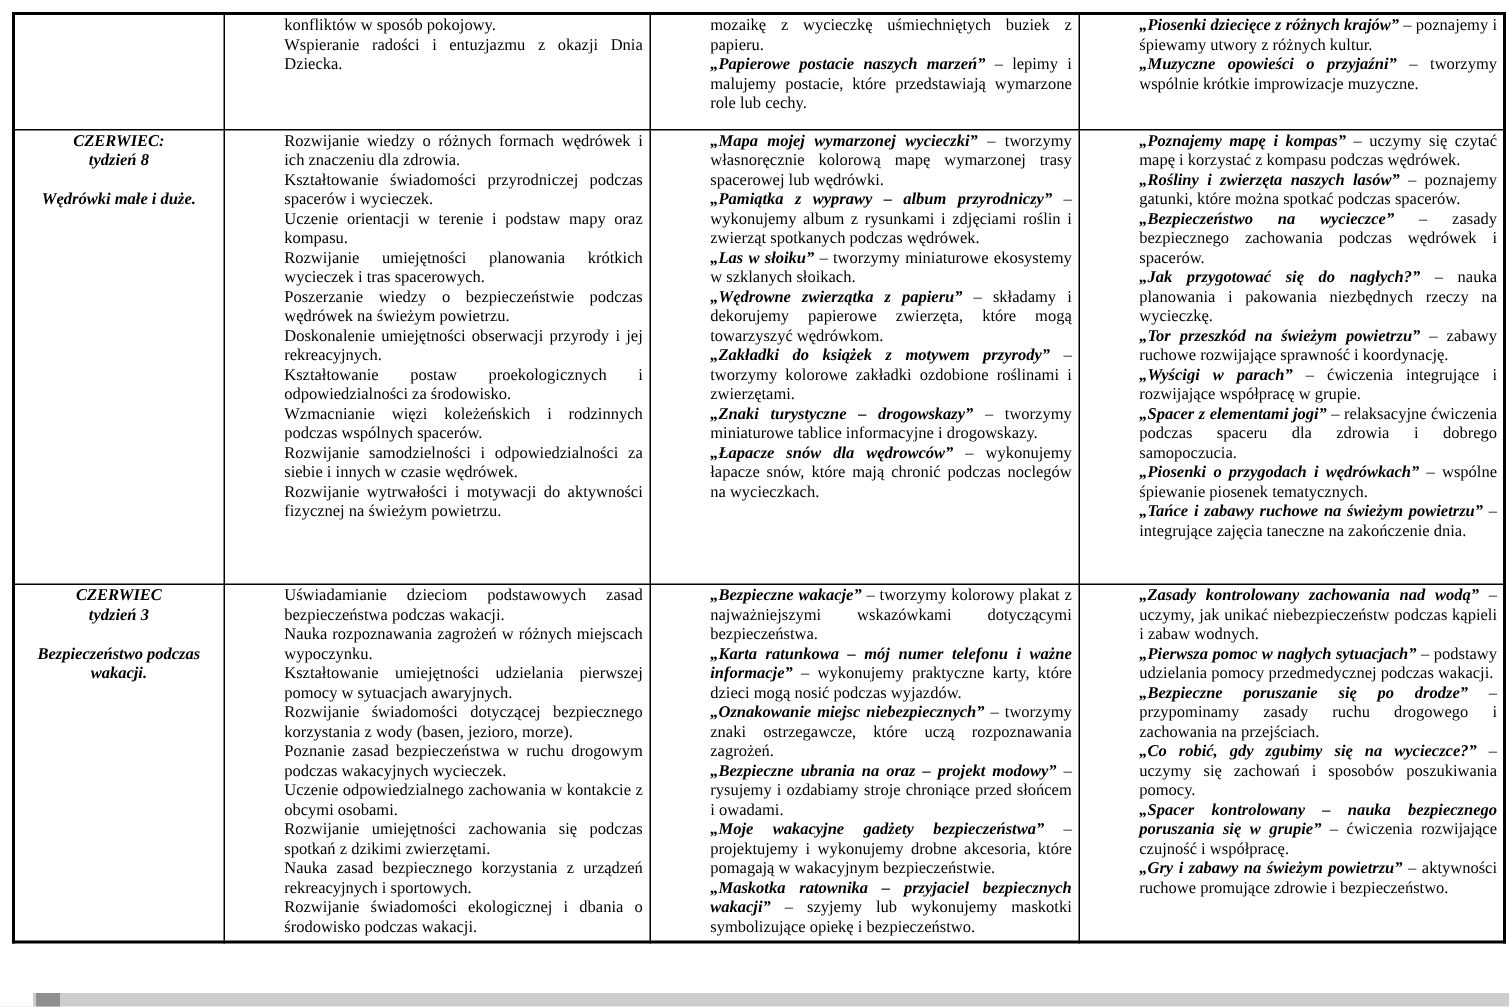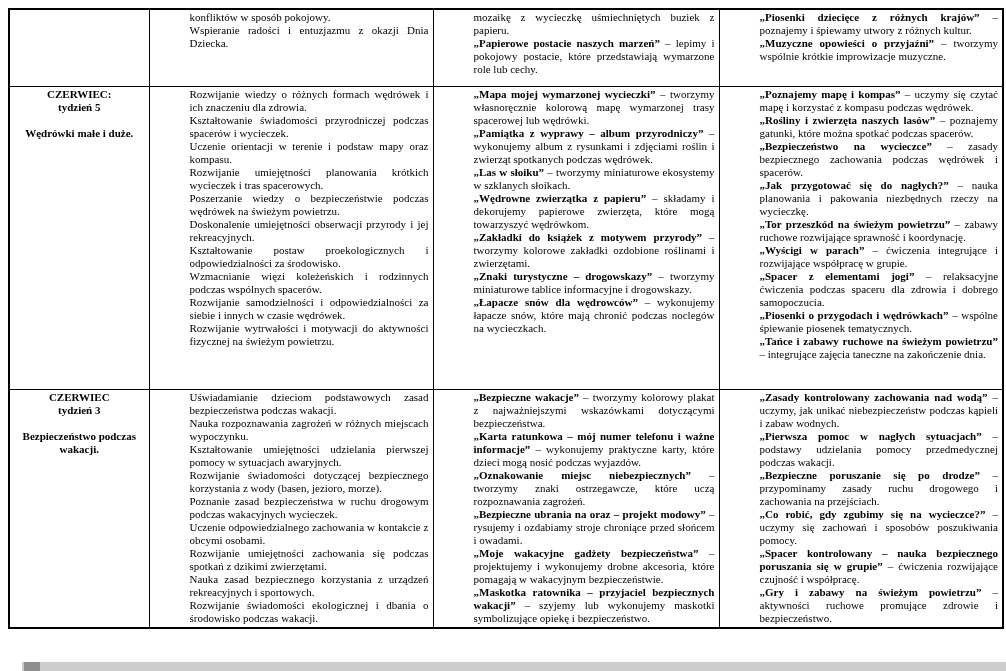--- a/index.html
+++ b/index.html
@@ -32,23 +32,23 @@
     vertical-align: top;
     padding: 1px 4px 2px 4px;
     font-size: 11px;
     line-height: 13px;
     overflow: hidden;
   }
   td.theme {
     text-align: center;
     font-weight: bold;
   }
-  .theme-line { min-height: 13px; }
+  .theme-line { min-height: 13px; font-style: italic; }
   .para { text-align: justify; padding-left: 36px; }
-  .act-title { font-weight: bold; }
+  .act-title { font-weight: bold; font-style: italic; }
   .bottom-strip {
     position: absolute;
     left: 0; right: 0; bottom: 0;
     height: 9px;
     background: #cdcdcd;
   }
   .strip-corner {
     position: absolute;
     left: 0; bottom: 0;
     width: 22px; height: 9px;
@@ -74,31 +74,31 @@
     </colgroup>
     <tbody>
         <tr style="height: 77px;">
           <td class="theme"></td>
           <td>
             <div class="para">konfliktów w sposób pokojowy.</div>
             <div class="para">Wspieranie radości i entuzjazmu z okazji Dnia Dziecka.</div>
           </td>
           <td>
             <div class="para"><span>mozaikę z wycieczkę uśmiechniętych buziek z papieru.</span></div>
-            <div class="para"><span class="act-title">„Papierowe postacie naszych marzeń”</span><span> – lepimy i pokojowy postacie, które przedstawiają wymarzone role lub cechy.</span></div>
+            <div class="para"><span class="act-title">„Papierowe postacie naszych marzeń”</span><span> – lepimy i malujemy postacie, które przedstawiają wymarzone role lub cechy.</span></div>
           </td>
           <td>
             <div class="para"><span class="act-title">„Piosenki dziecięce z różnych krajów”</span><span> – poznajemy i śpiewamy utwory z różnych kultur.</span></div>
             <div class="para"><span class="act-title">„Muzyczne opowieści o przyjaźni”</span><span> – tworzymy wspólnie krótkie improwizacje muzyczne.</span></div>
           </td>
         </tr>
         <tr style="height: 303px;">
           <td class="theme">
             <div class="theme-line">CZERWIEC:</div>
-            <div class="theme-line">tydzień 5</div>
+            <div class="theme-line">tydzień 8</div>
             <div class="theme-line">&nbsp;</div>
             <div class="theme-line">Wędrówki małe i duże.</div>
           </td>
           <td>
             <div class="para">Rozwijanie wiedzy o różnych formach wędrówek i ich znaczeniu dla zdrowia.</div>
             <div class="para">Kształtowanie świadomości przyrodniczej podczas spacerów i wycieczek.</div>
             <div class="para">Uczenie orientacji w terenie i podstaw mapy oraz kompasu.</div>
             <div class="para">Rozwijanie umiejętności planowania krótkich wycieczek i tras spacerowych.</div>
             <div class="para">Poszerzanie wiedzy o bezpieczeństwie podczas wędrówek na świeżym powietrzu.</div>
             <div class="para">Doskonalenie umiejętności obserwacji przyrody i jej rekreacyjnych.</div>

